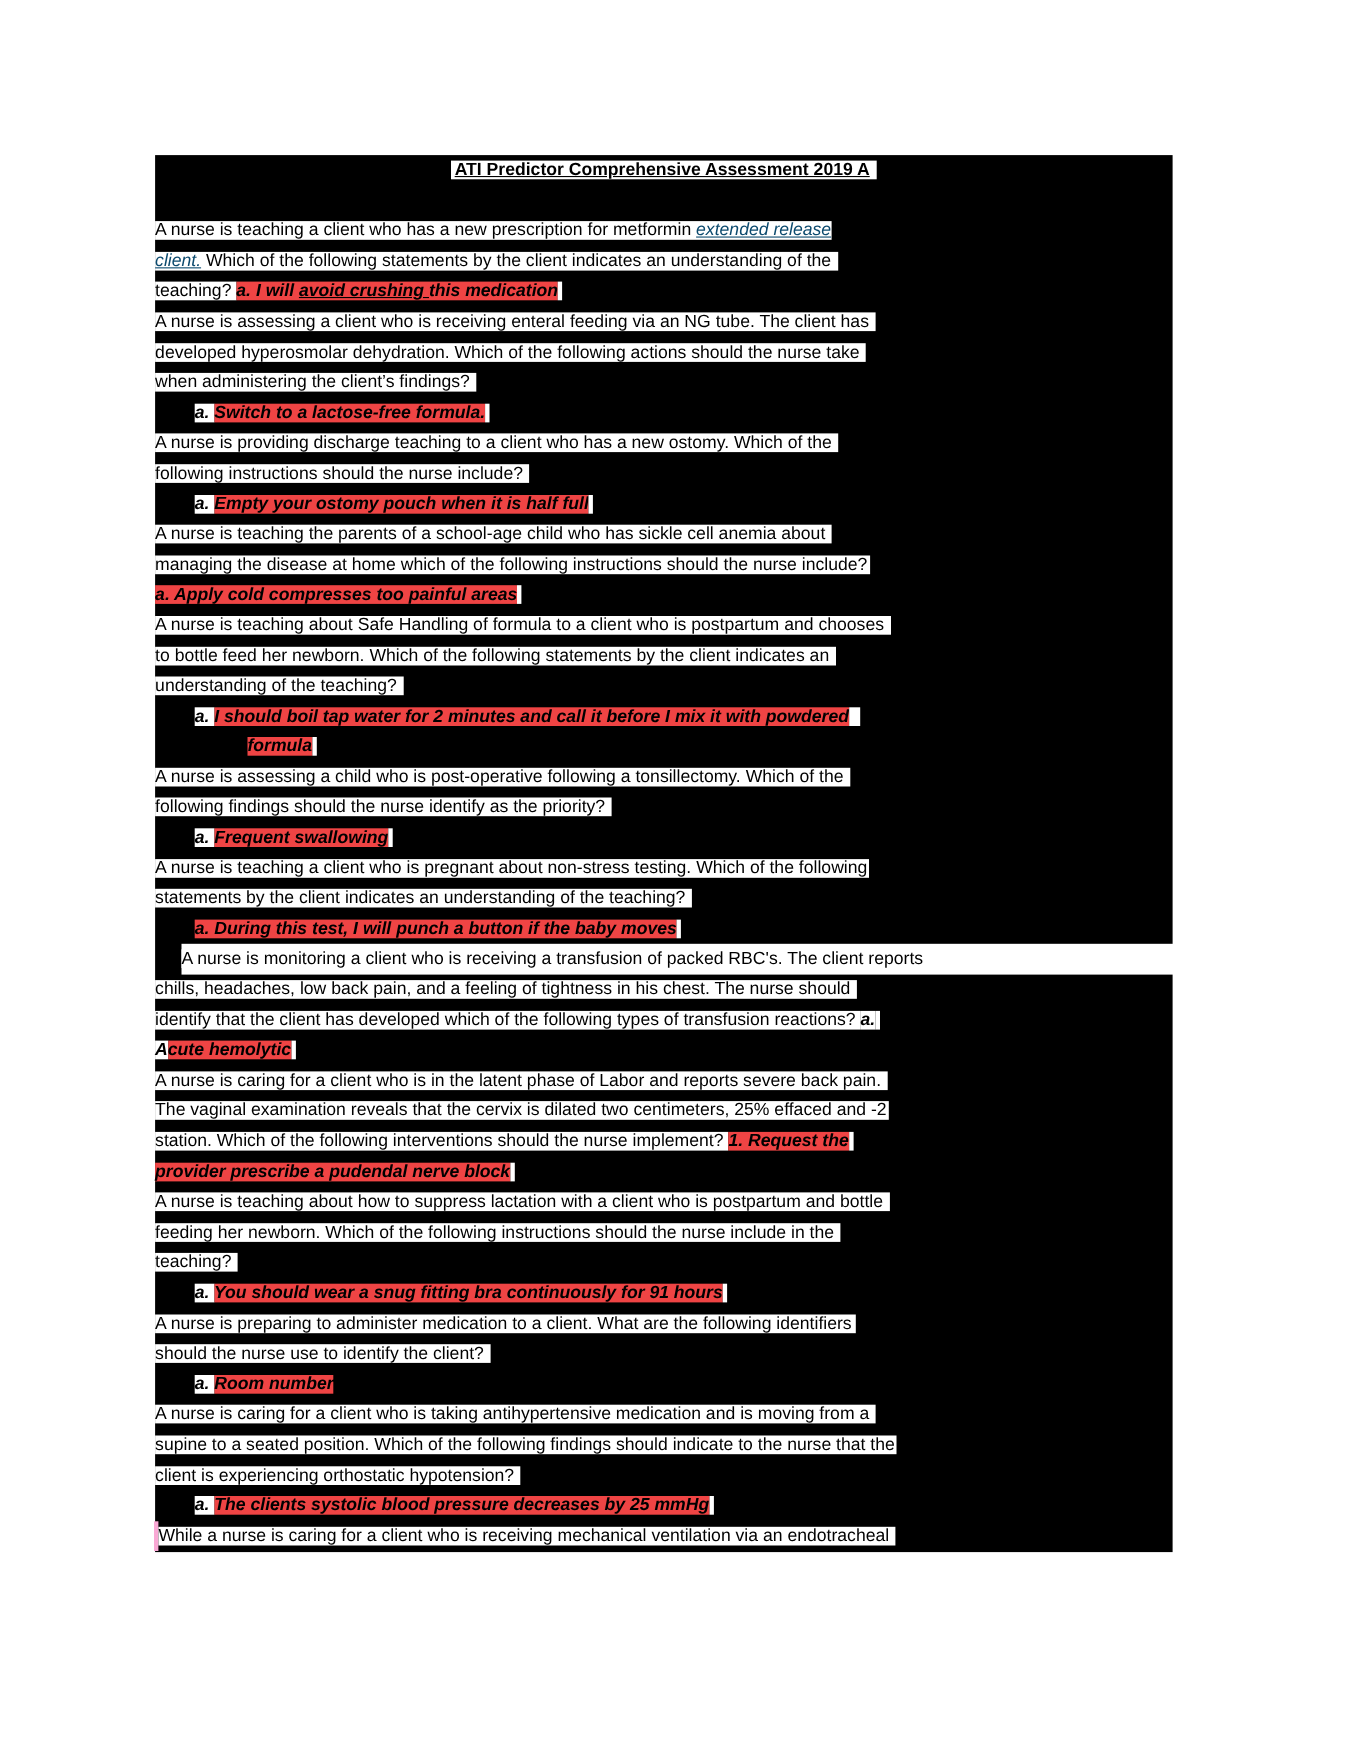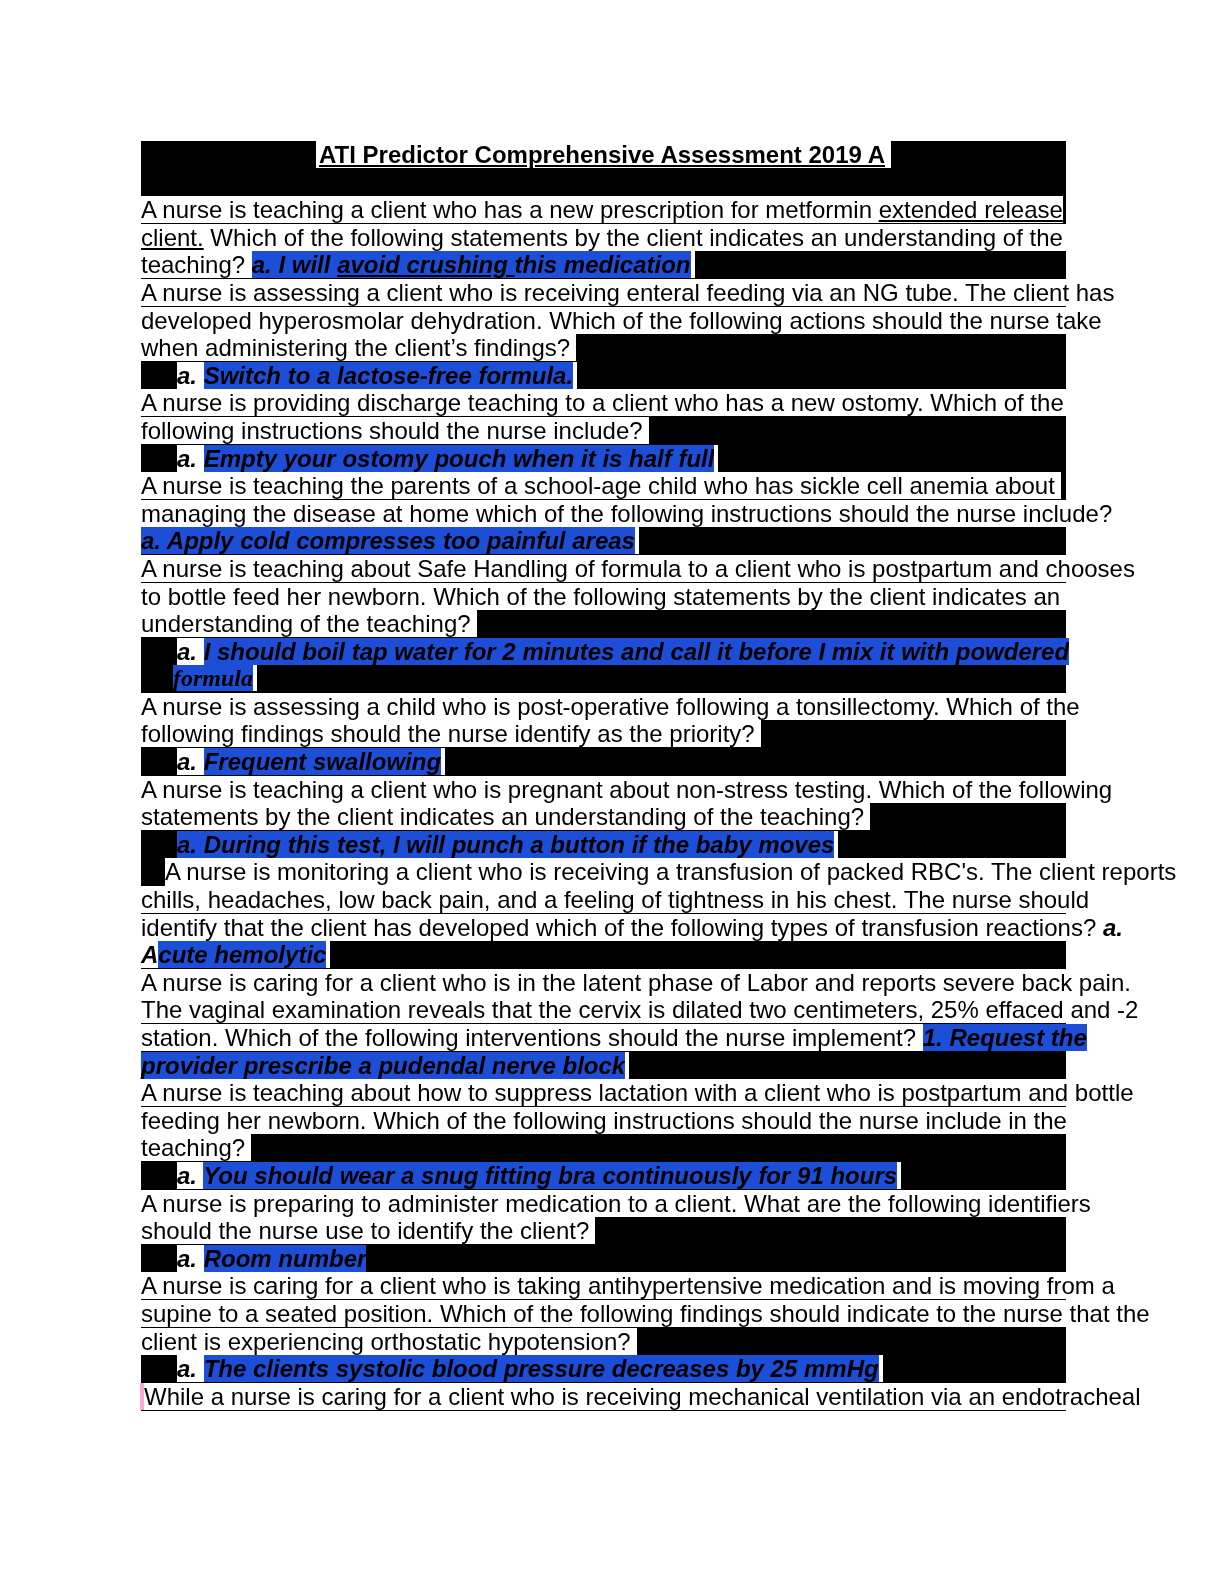--- a/index.html
+++ b/index.html
@@ -3,31 +3,31 @@
   <meta charset="utf-8">
   <style>
     html, body { margin: 0; padding: 0; background: #ffffff; }
     body { width: 1224px; height: 1584px; position: relative; overflow: hidden; font-family: "Liberation Sans", sans-serif; }
     .sheet {
       position: absolute; left: 141px; top: 141px; width: 925px; height: 1270px;
       background: #000000;
     }
     .lines { position: absolute; left: 141px; top: 141px; width: 925px; }
     .line {
-      height: 27.6px; line-height: 27.6px; font-size: 24px; white-space: nowrap;
+      height: 27.6px; line-height: 27.6px; font-size: 16px; white-space: nowrap;
       color: #000;
     }
     .line .bg { background: #ffffff; padding-right: 6px; }
     .line.indent1 { padding-left: 36px; }
-    .line.indent2 { padding-left: 32px; font-family: Liberation Serif, serif; }
+    .line.indent2 { padding-left: 84px; }
     .title { text-align: center; font-weight: bold; }
     .title .bg { text-decoration: underline; padding: 0 6px 0 3px; }
-    .ans { background: #1d4ed8; font-weight: bold; font-style: italic; }
+    .ans { background: #ef4444; font-weight: bold; font-style: italic; }
     .lbl { background: #ffffff; font-weight: bold; font-style: italic; }
-    .red { color: #000000; text-decoration: underline; }
+    .red { color: #0c4a6e; font-style: italic; text-decoration: underline; }
     .u { text-decoration: underline; }
     .blank { height: 27.6px; }
   </style>
 </head>
 <body>
 
 <div class="sheet"></div>
 
 <div class="lines">
 

